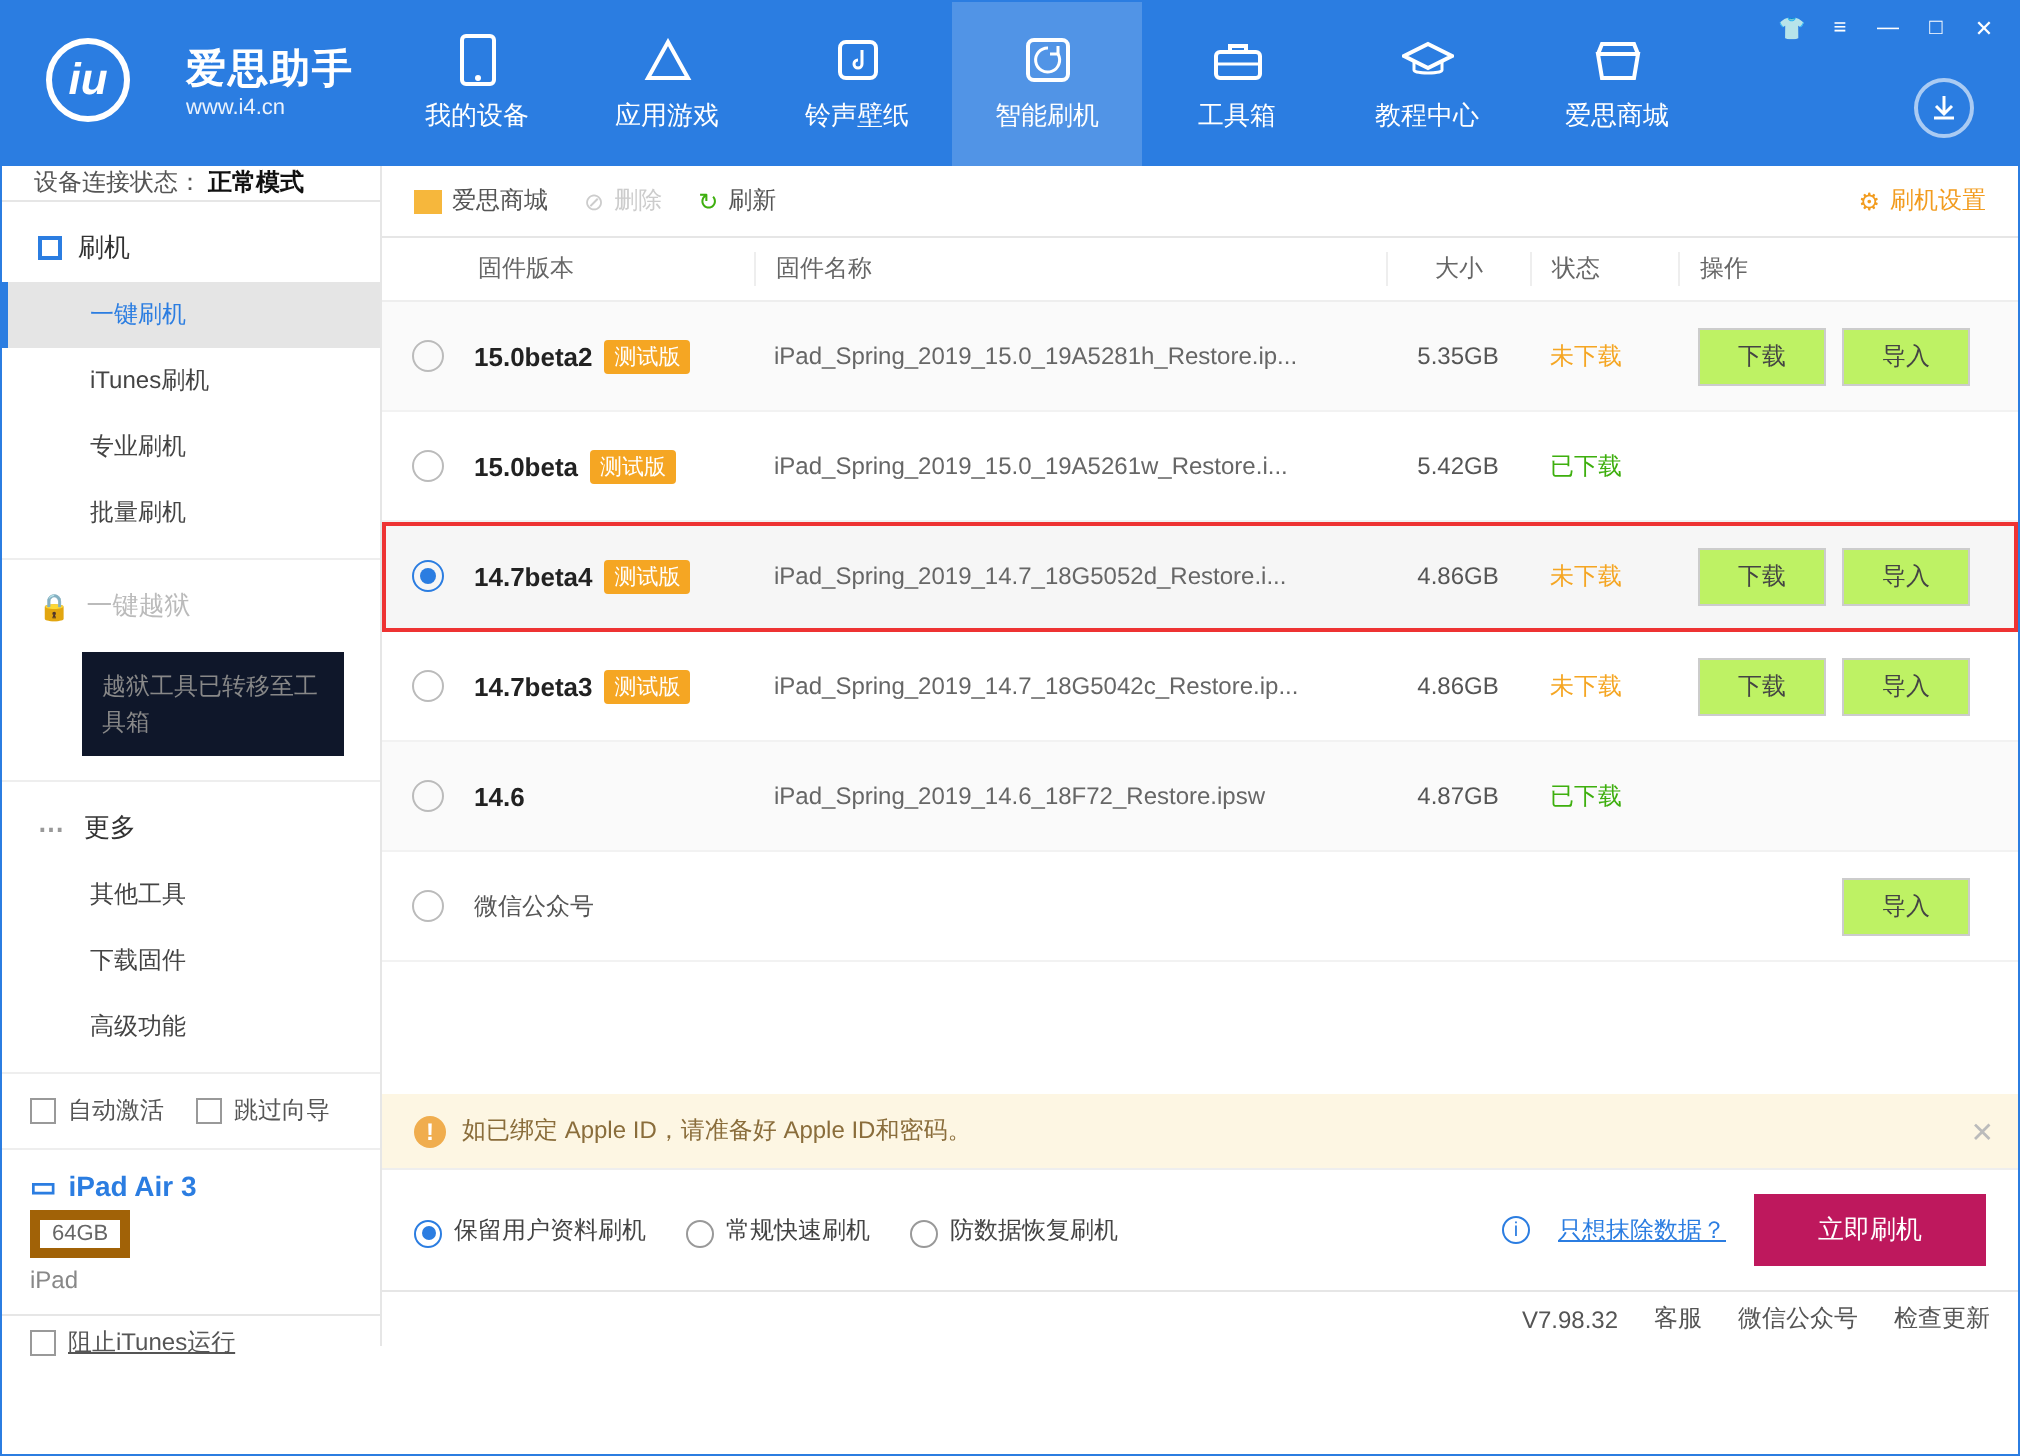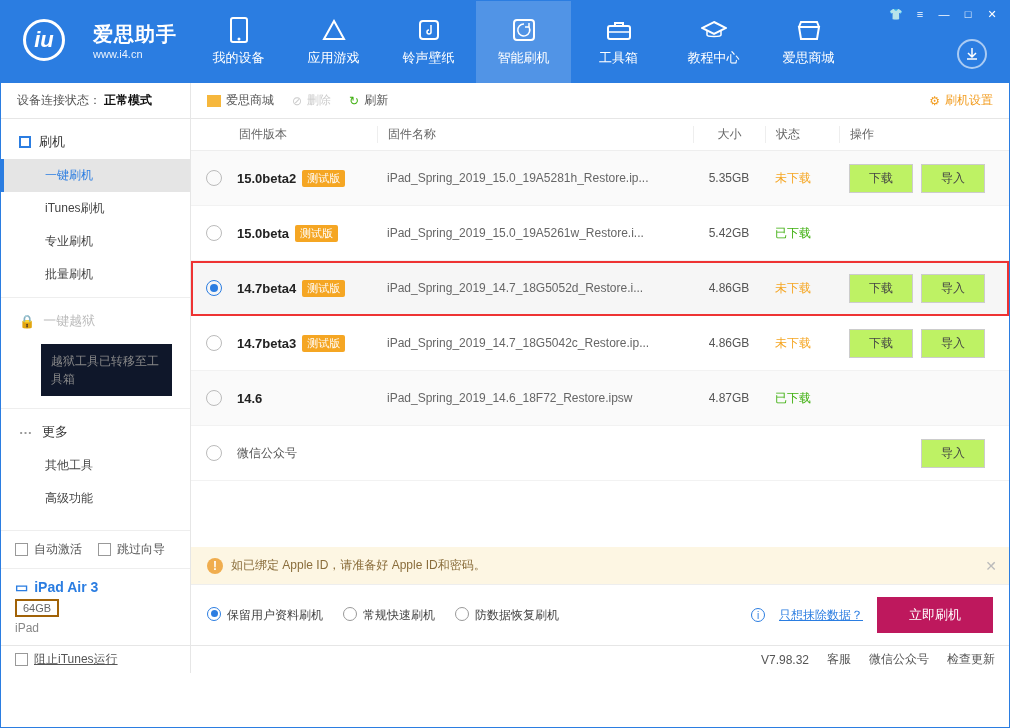--- a/index.html
+++ b/index.html
@@ -35,21 +35,21 @@
 .side-head .dots { letter-spacing:2px; color:#999; font-weight:bold; }
 .side-item { padding:8px 12px 8px 44px; font-size:12px; color:#444; cursor:pointer; }
 .side-item.active { background:#e5e5e5; color:#2b7de1; border-left:3px solid #2b7de1; padding-left:41px; }
 .side-note { margin:6px 18px 6px 40px; background:#0f172a; padding:8px 10px; color:#888; font-size:12px; line-height:1.5; }
 
 .side-bottom { margin-top:auto; }
 .chk-row { display:flex; align-items:center; gap:6px; padding:10px 14px; border-top:1px solid #eee; font-size:12px; color:#555; }
 .chk { width:13px; height:13px; border:1px solid #999; display:inline-block; }
 .device-box { border-top:1px solid #eee; padding:10px 14px; }
 .device-box .dn { color:#2b7de1; font-size:14px; font-weight:bold; display:flex; align-items:center; gap:6px; }
-.device-box .cap { display:inline-block; border:2px solid #a16207; padding:1px 6px; font-size:11px; color:#666; margin-top:4px; }
+.device-box .cap { display:inline-block; border:5px solid #a16207; padding:1px 6px; font-size:11px; color:#666; margin-top:4px; }
 .device-box .mod { color:#888; font-size:12px; margin-top:4px; }
 
 .main { flex:1; display:flex; flex-direction:column; position:relative; }
 .toolbar { height:36px; border-bottom:1px solid #e6e6e6; display:flex; align-items:center; padding:0 16px; gap:18px; }
 .tb-btn { display:flex; align-items:center; gap:5px; font-size:12px; color:#555; cursor:pointer; }
 .tb-btn.disabled { color:#ccc; }
 .folder-ic { width:14px; height:12px; background:#f6b73c; display:inline-block; }
 .tb-right { margin-left:auto; color:#f29c1f; display:flex; align-items:center; gap:5px; }
 .gear { color:#f29c1f; }
 
@@ -77,21 +77,21 @@
 .fstat.nd { color:#f5a623; }
 .fstat.ok { color:#3eaf0e; }
 .fact { width:160px; display:flex; gap:8px; padding-left:10px; }
 .btn { border:1px solid #ccc; background:#bef264; padding:5px 0; width:64px; text-align:center; cursor:pointer; font-size:12px; color:#444; }
 
 .warn-bar { margin-top:auto; background:#fdf6e3; color:#8a6d3b; padding:10px 16px; display:flex; align-items:center; gap:8px; font-size:12px; position:relative; }
 .warn-bar .wx { position:absolute; right:12px; color:#bbb; cursor:pointer; font-size:14px; }
 .warn-ic { width:16px; height:16px; border-radius:50%; background:#f0ad4e; color:#fff; display:flex; align-items:center; justify-content:center; font-weight:bold; }
 
 .opt-bar { padding:12px 16px; display:flex; align-items:center; gap:20px; border-top:1px solid #eee; }
-.opt { display:flex; align-items:flex-start; gap:6px; font-size:12px; color:#444; }
+.opt { display:flex; align-items:flex-end; gap:6px; font-size:12px; color:#444; }
 .r2 { width:14px; height:14px; border:1px solid #999; border-radius:50%; display:flex; align-items:center; justify-content:center; }
 .r2.on { border-color:#2b7de1; }
 .r2.on::after { content:""; width:7px; height:7px; background:#2b7de1; border-radius:50%; }
 .opt-right { margin-left:auto; display:flex; align-items:center; gap:14px; }
 .link { color:#2b7de1; text-decoration:underline; cursor:pointer; font-size:12px; }
 .info-ic { width:14px; height:14px; border:1px solid #2b7de1; border-radius:50%; color:#2b7de1; display:flex; align-items:center; justify-content:center; font-size:10px; }
 .primary-btn { background:#be185d; color:#fff; padding:9px 32px; font-size:13px; cursor:pointer; }
 
 .statusbar-main { height:28px; border-top:1px solid #e6e6e6; display:flex; align-items:center; padding:0 14px; font-size:12px; color:#555; gap:18px; }
 .statusbar-main .v { margin-left:auto; }
@@ -213,20 +213,21 @@
           <span>一键越狱</span>
         </div>
       <div class="side-note">越狱工具已转移至工具箱</div>
     </div>
     <div class="side-group" style="border-bottom:none">
       <div class="side-head">
           <span class="dots">⋯</span>
           <span>更多</span>
         </div>
       <div class="side-item">其他工具</div>
+      <div class="side-item">下载固件</div>
       <div class="side-item">高级功能</div>
     </div>
 
     <div class="side-bottom">
       <div class="chk-row">
         <span class="chk"></span>
           <span>自动激活</span>
         <span class="chk" style="margin-left:10px"></span>
           <span>跳过向导</span>
       </div>

